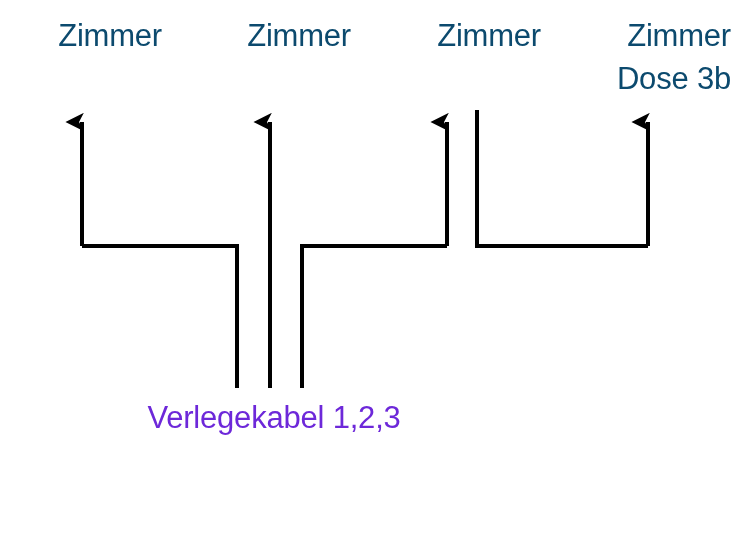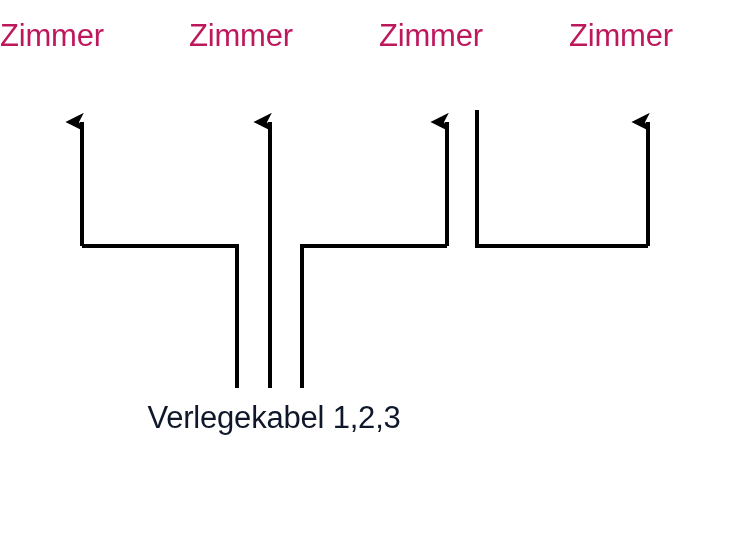--- a/index.html
+++ b/index.html
@@ -12,36 +12,36 @@
   }
   #canvas {
     position: relative;
     width: 736px;
     height: 551px;
     background: #ffffff;
     overflow: hidden;
   }
   .label-group {
     position: absolute;
-    text-align: left;
-    color: #be185d;
+    text-align: right;
+    color: #0c4a6e;
     font-family: "Liberation Sans", sans-serif;
     font-size: 31px;
     line-height: 43px;
     font-weight: 400;
     white-space: nowrap;
     letter-spacing: -0.2px;
   }
   .label-group .line {
     display: block;
   }
   .bottom-group {
     position: absolute;
     text-align: center;
-    color: #0f172a;
+    color: #6d28d9;
     font-family: "Liberation Sans", sans-serif;
     font-size: 31px;
     line-height: 45px;
     font-weight: 400;
     white-space: nowrap;
     letter-spacing: -0.2px;
   }
   .bottom-group .line {
     display: block;
   }
@@ -65,20 +65,21 @@
   <div class="label-group" style="left:189px; top:14px; width:162px;">
     <span class="line">Zimmer</span>
   </div>
 
   <div class="label-group" style="left:379px; top:14px; width:162px;">
     <span class="line">Zimmer</span>
   </div>
 
   <div class="label-group" style="left:569px; top:14px; width:162px;">
     <span class="line">Zimmer</span>
+    <span class="line">Dose 3b</span>
   </div>
 
   <svg id="wiring" viewBox="0 0 736 551" xmlns="http://www.w3.org/2000/svg">
     <defs>
       <marker id="arrowhead" viewBox="0 0 10 10" refX="5" refY="9" markerWidth="4.6" markerHeight="4.6" orient="auto-start-reverse">
         <path d="M 5 0 L 10 10 L 5 7.4 L 0 10 Z" fill="#000000"></path>
       </marker>
     </defs>
 
     <g fill="none" stroke="#000000" stroke-width="4" stroke-linecap="butt" stroke-linejoin="miter">

